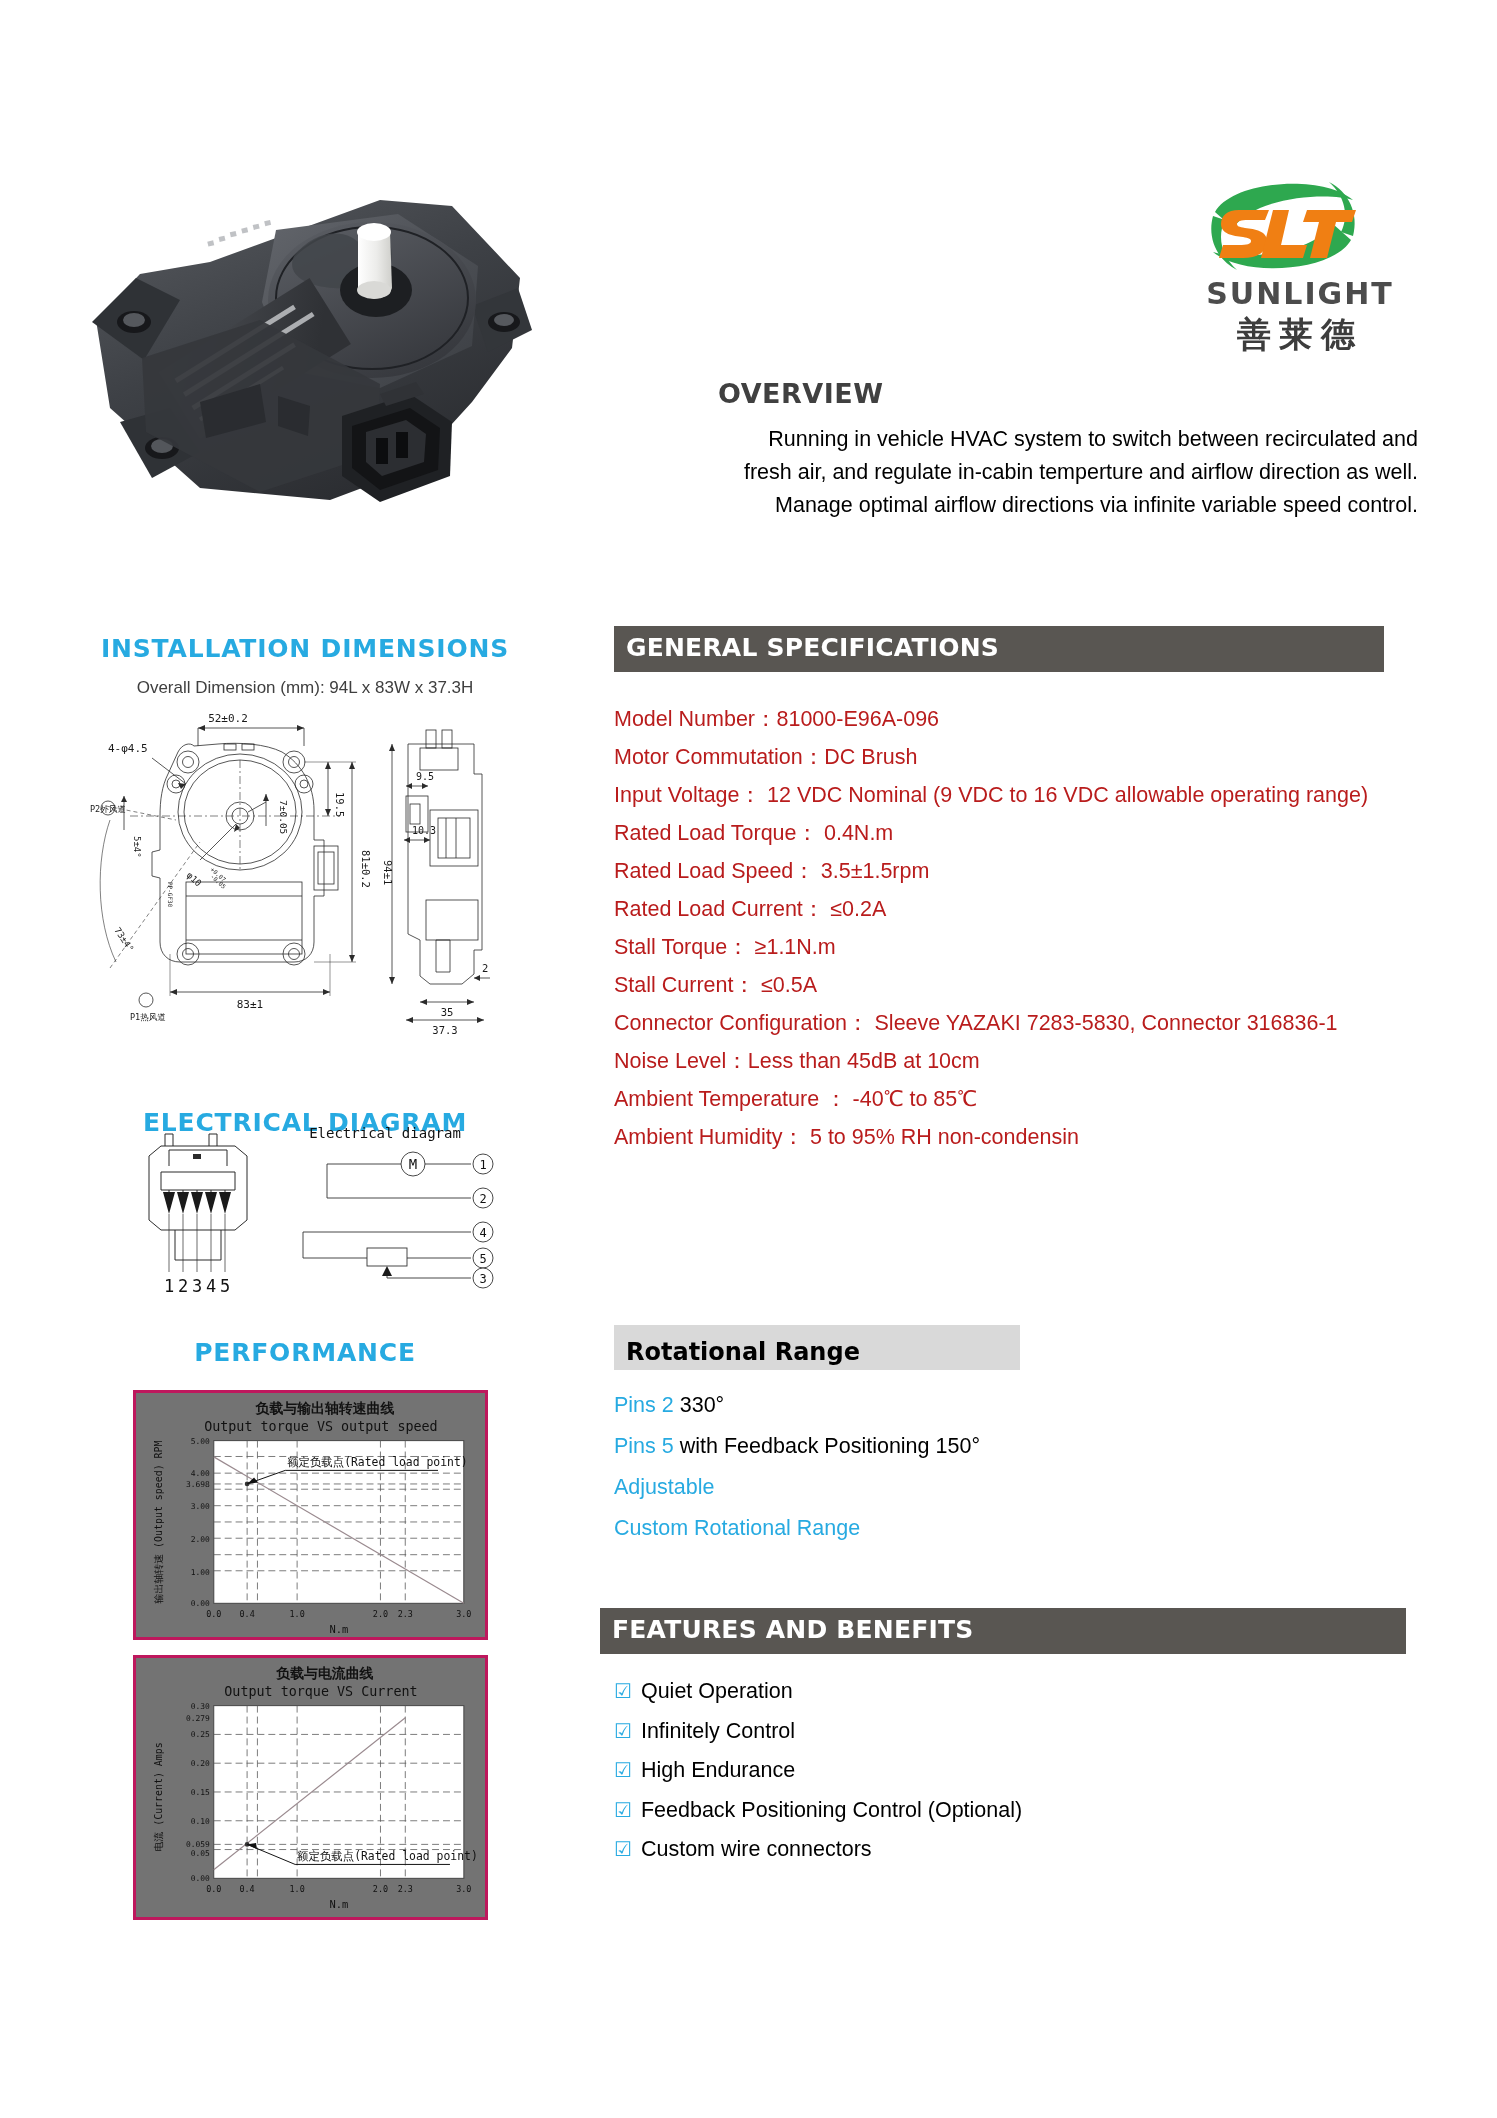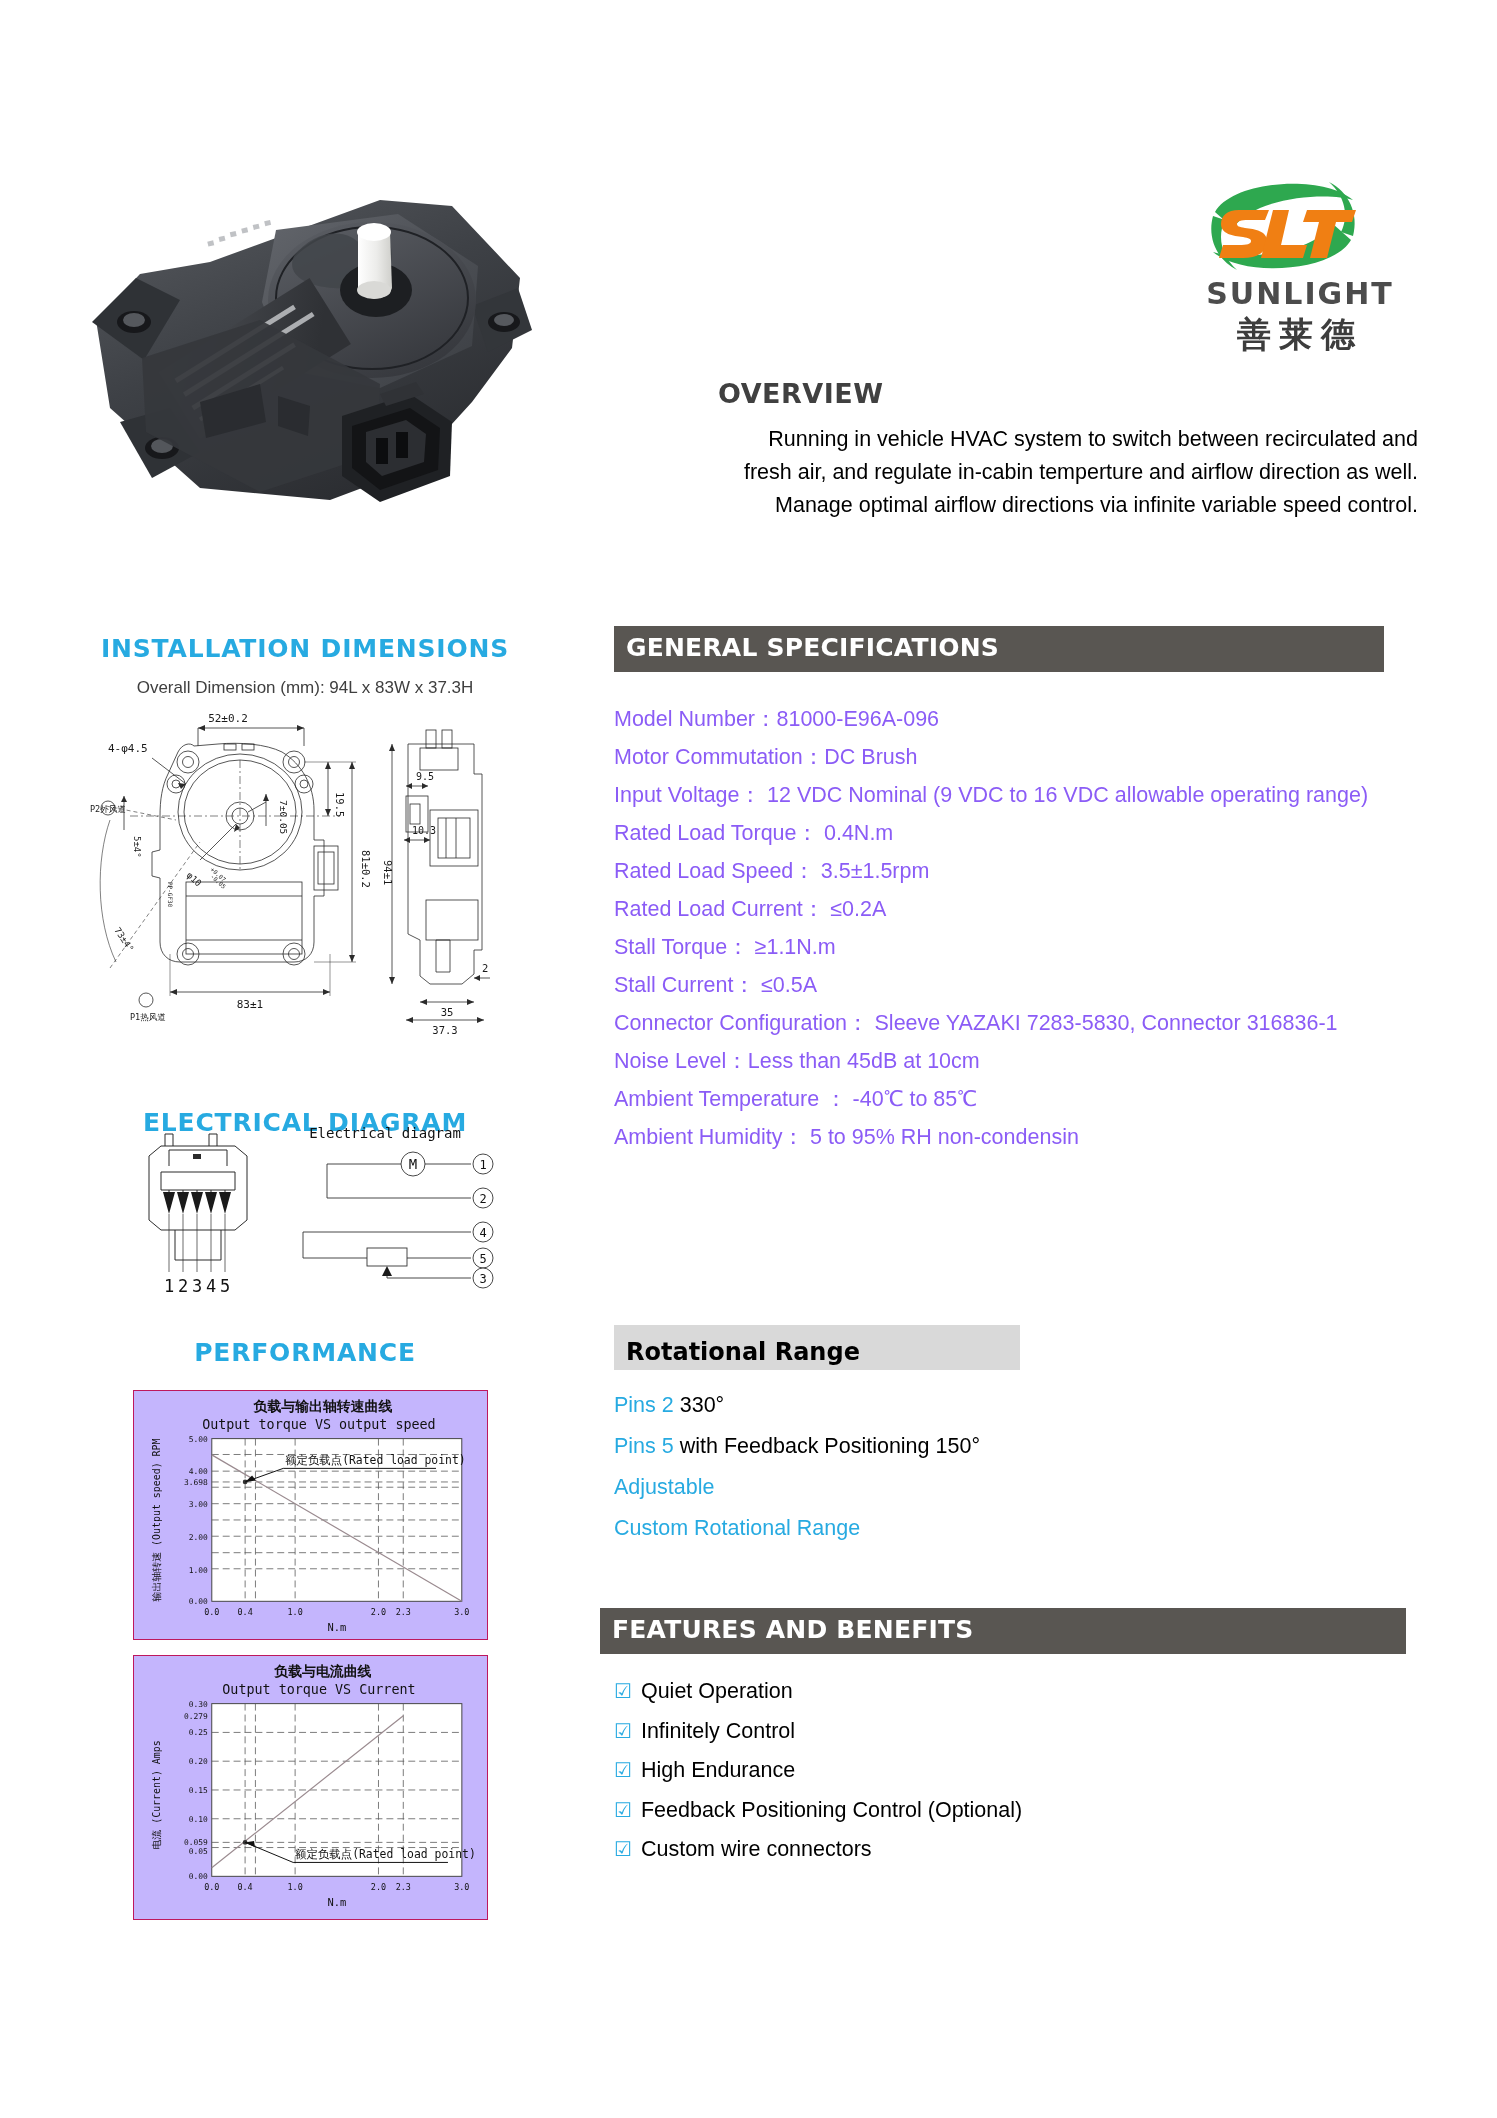--- a/index.html
+++ b/index.html
@@ -115,21 +115,21 @@
   }
 
   
   #specs {
     position: absolute;
     left: 614px;
     top: 700px;
     width: 810px;
     font-size: 21.5px;
     line-height: 38px;
-    color: #8b5cf6;
+    color: #b91c1c;
   }
   #specs div { white-space: normal; }
 
   
   #rot-list {
     position: absolute;
     left: 614px;
     top: 1385px;
     width: 790px;
     font-size: 21.5px;
@@ -168,22 +168,22 @@
     color: #3f3f3f;
     font-family: "Liberation Sans", sans-serif;
     margin-top: 28px;
   }
 
   
   #dim-drawing { position: absolute; left: 90px; top: 700px; width: 420px; height: 340px; }
   #elec-drawing { position: absolute; left: 135px; top: 1120px; width: 390px; height: 180px; }
   .perf-box {
     position: absolute;
-    border: 1px solid #be185d;
-    background: #c4b5fd;
+    border: 3px solid #be185d;
+    background: #737373;
     box-sizing: border-box;
   }
   #perf1 { left: 133px; top: 1390px; width: 355px; height: 250px; }
   #perf2 { left: 133px; top: 1655px; width: 355px; height: 265px; }
 
   .ttl-cn {
     font-family: "DejaVu Sans", sans-serif;
     font-size: 14px;
     font-weight: bold;
     text-align: center;

